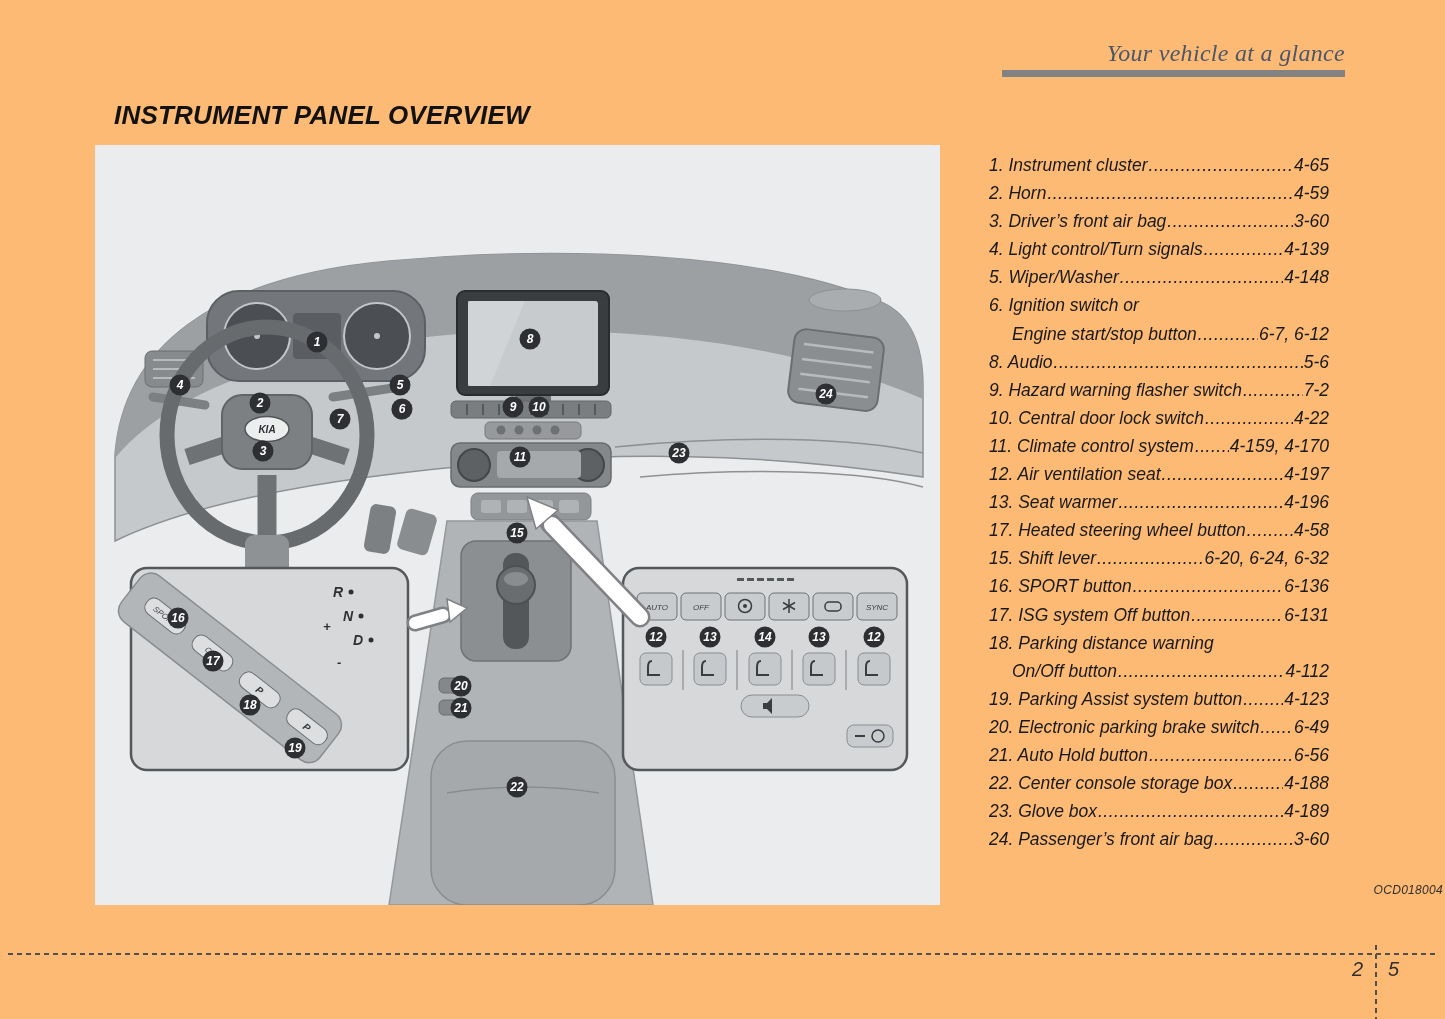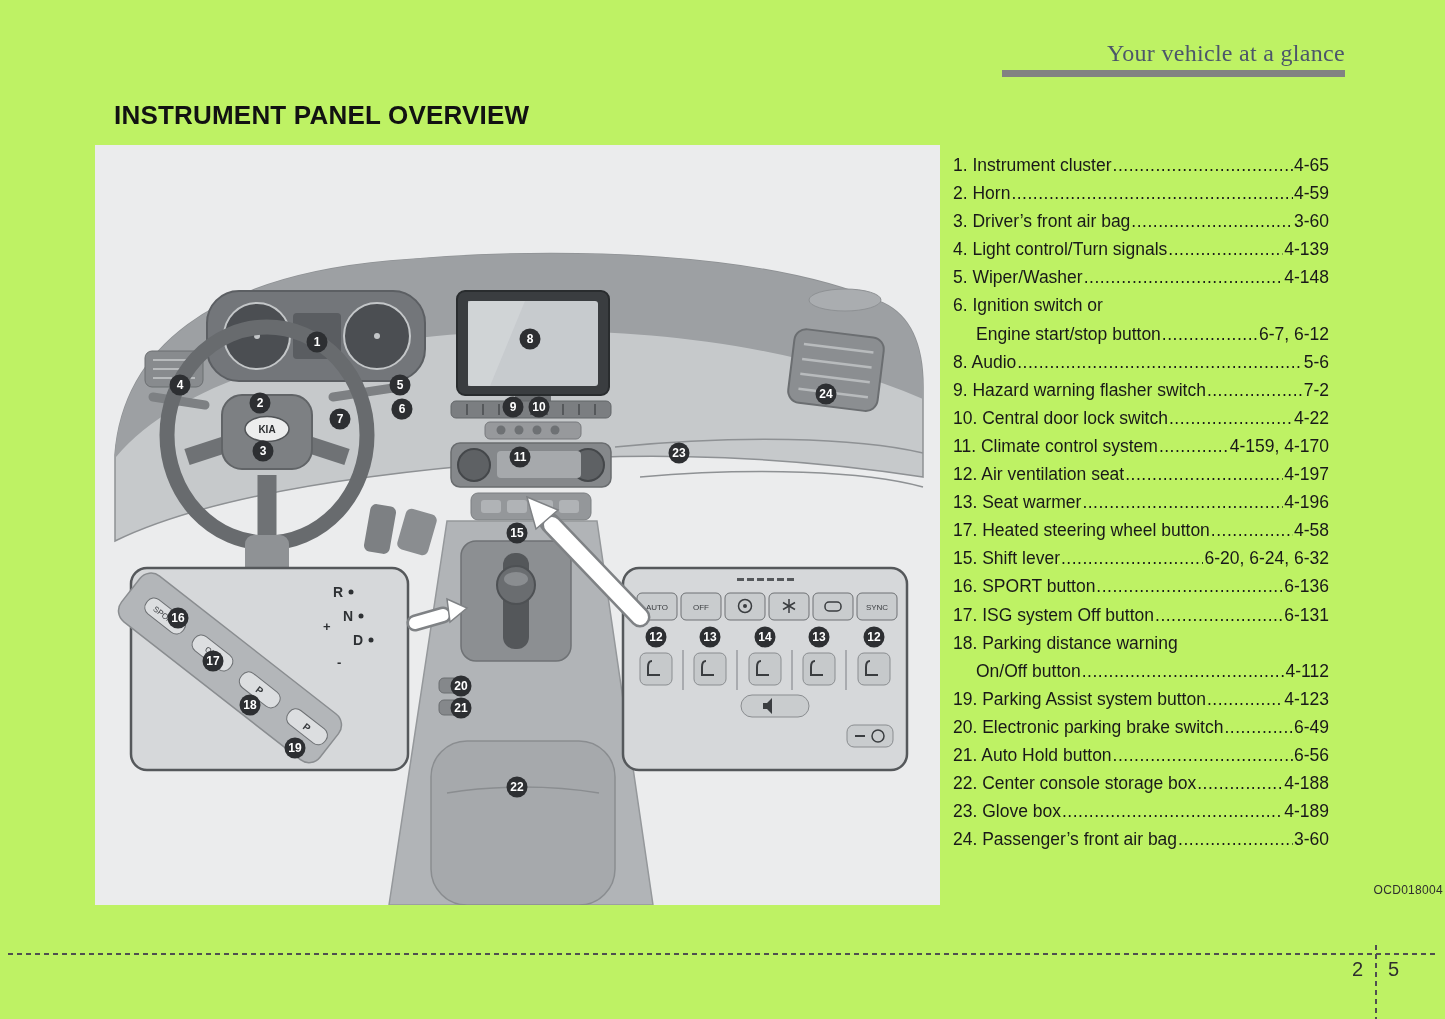--- a/index.html
+++ b/index.html
@@ -1,19 +1,19 @@
 <!DOCTYPE html>
 <html><head>
 <meta charset="utf-8">
 <style>
   * { margin:0; padding:0; box-sizing:border-box; }
   html,body { background:#ffffff; }
   body { font-family:"Liberation Sans", sans-serif; }
 
-  .page { position:relative; width:1445px; height:1019px; background:#bef264; overflow:hidden; }
+  .page { position:relative; width:1445px; height:1019px; background:#fdba74; overflow:hidden;font-style:italic; }
 
   .header-title {
     position:absolute; top:40px; right:100px;
     font-family:"Liberation Serif", serif;
     font-size:24px; color:#4c566a; letter-spacing:0.3px;
   }
   .header-rule {
     position:absolute; top:70px; left:1002px; width:343px; height:7px;
     background:#828282;
   }
@@ -34,21 +34,21 @@
     fill:#ffffff; font-size:12px; font-weight:bold; text-anchor:middle;
     font-family:"Liberation Sans", sans-serif;
   }
   .svg-label { font-family:"Liberation Sans", sans-serif; }
 
   .legend { position:absolute; left:953px; top:151px; width:376px; }
   .lrow {
     display:flex; align-items:baseline;
     font-size:17.5px; line-height:28.1px; color:#191919; white-space:nowrap;
   }
-  .ltext { flex:0 0 auto; }
+  .ltext { flex:0 0 auto;margin-left:36px; }
   .ldots { flex:1 1 auto; overflow:hidden; white-space:nowrap; min-width:6px; margin:0 1px; }
   .ldots::after {
     content:"........................................................................................................................";
     letter-spacing:0.5px;
   }
   .lref { flex:0 0 auto; }
   .lrow.indent { padding-left:23px; }
   .lrow.noleader .ldots::after { content:""; }
 
   .figure-code {

